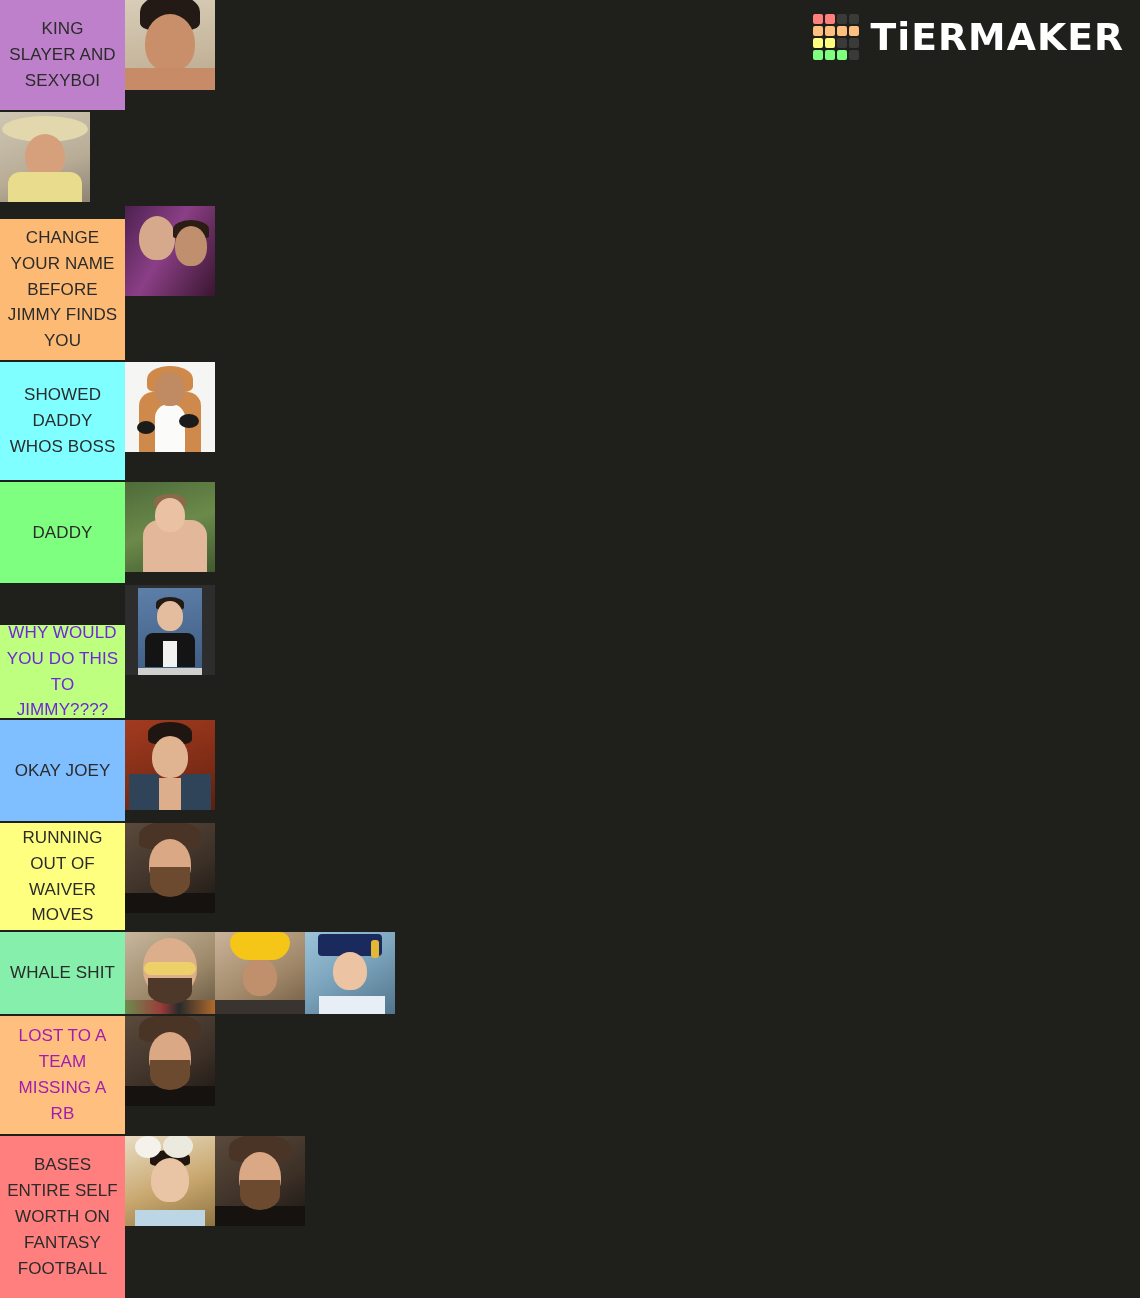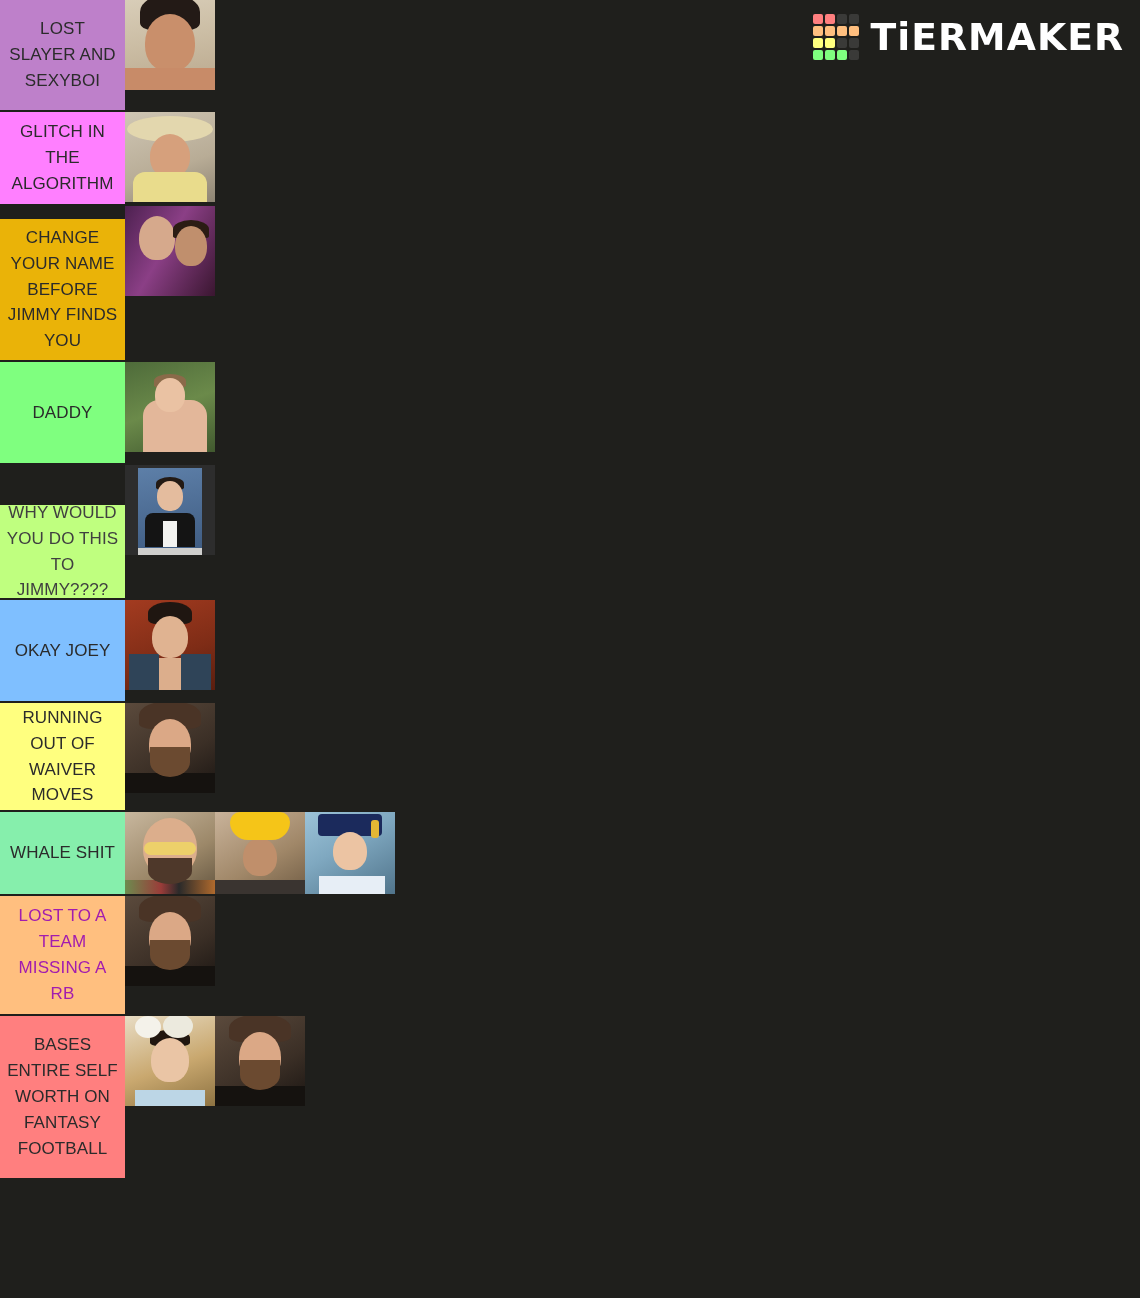--- a/index.html
+++ b/index.html
@@ -224,69 +224,83 @@
         <div class="brand-cell" style="background: rgb(127, 255, 127);"></div>
         <div class="brand-cell" style="background: rgb(127, 255, 127);"></div>
         <div class="brand-cell" style="background: rgb(127, 255, 127);"></div>
         <div class="brand-cell" style="background: rgb(58, 58, 56);"></div>
       </div>
     <div class="brand-word">TiERMAKER</div>
   </div>
 
   <div class="tier-list">
       <div class="tier-row" style="height: 110px;">
-        <div class="tier-label" style="background: rgb(190, 128, 202); color: rgb(43, 43, 43);">LOST SLAYER AND SEXYBOI</div>
+        <div class="tier-label" style="background: rgb(190, 128, 202); color: rgb(43, 43, 43);">KING SLAYER AND SEXYBOI</div>
         <div class="tier-items">
           <div class="tier-thumb">
             <div class="ph p1">
               <div class="hair"></div>
               <div class="face"></div>
               <div class="ph-extra"></div>
             </div>
           </div>
         </div>
       </div>
       <div class="tier-row" style="height: 92px;">
-        <div class="tier-label" style="background: rgb(255, 127, 255); color: rgb(43, 43, 43);">GLITCH IN THE ALGORITHM</div>
         <div class="tier-items">
           <div class="tier-thumb">
             <div class="ph p2">
               <div class="hair"></div>
               <div class="face"></div>
               <div class="ph-extra"></div>
             </div>
           </div>
         </div>
       </div>
       <div class="tier-row" style="height: 154px;">
-        <div class="tier-label" style="background: #eab308; color: rgb(43, 43, 43); margin-top: 13px;">CHANGE YOUR NAME BEFORE JIMMY FINDS YOU</div>
+        <div class="tier-label" style="background: #fdba74; color: rgb(43, 43, 43); margin-top: 13px;">CHANGE YOUR NAME BEFORE JIMMY FINDS YOU</div>
         <div class="tier-items">
           <div class="tier-thumb">
             <div class="ph p3">
               <div class="f-a"></div>
               <div class="h-b"></div>
               <div class="f-b"></div>
             </div>
           </div>
         </div>
       </div>
+      <div class="tier-row" style="height: 118px;">
+        <div class="tier-label" style="background: rgb(127, 255, 255); color: rgb(43, 43, 43);">SHOWED DADDY WHOS BOSS</div>
+        <div class="tier-items">
+          <div class="tier-thumb">
+            <div class="ph p4">
+              <div class="body"></div>
+              <div class="belly"></div>
+              <div class="hood"></div>
+              <div class="face"></div>
+              <div class="mitt-l"></div>
+              <div class="mitt-r"></div>
+            </div>
+          </div>
+        </div>
+      </div>
       <div class="tier-row" style="height: 101px;">
         <div class="tier-label" style="background: rgb(127, 255, 127); color: rgb(43, 43, 43);">DADDY</div>
         <div class="tier-items">
           <div class="tier-thumb">
             <div class="ph p5">
               <div class="torso"></div>
               <div class="hair"></div>
               <div class="face"></div>
             </div>
           </div>
         </div>
       </div>
       <div class="tier-row" style="height: 133px;">
-        <div class="tier-label" style="background: rgb(191, 255, 127); color: #404040; margin-top: 40px;">WHY WOULD YOU DO THIS TO JIMMY????</div>
+        <div class="tier-label" style="background: rgb(191, 255, 127); color: #6d28d9; margin-top: 40px;">WHY WOULD YOU DO THIS TO JIMMY????</div>
         <div class="tier-items">
           <div class="tier-thumb">
             <div class="ph p6">
               <div class="card"></div>
               <div class="hair"></div>
               <div class="face"></div>
               <div class="suit"></div>
               <div class="shirt"></div>
               <div class="strip"></div>
             </div>

